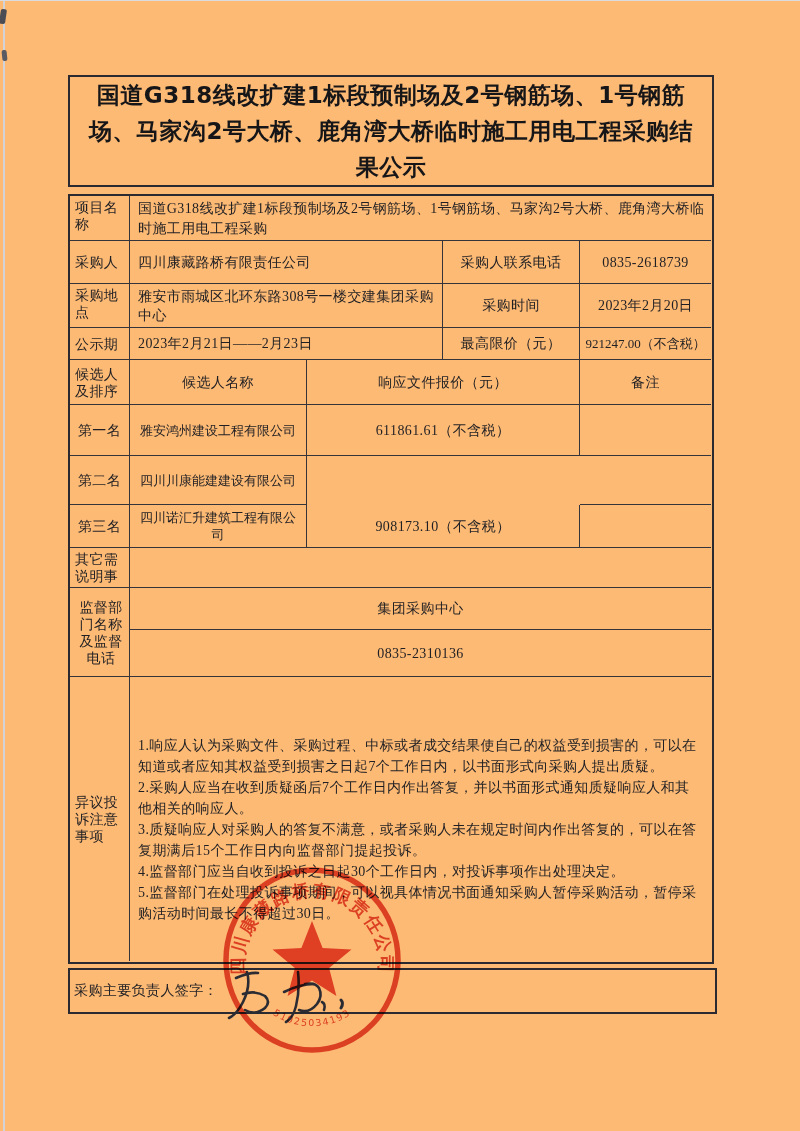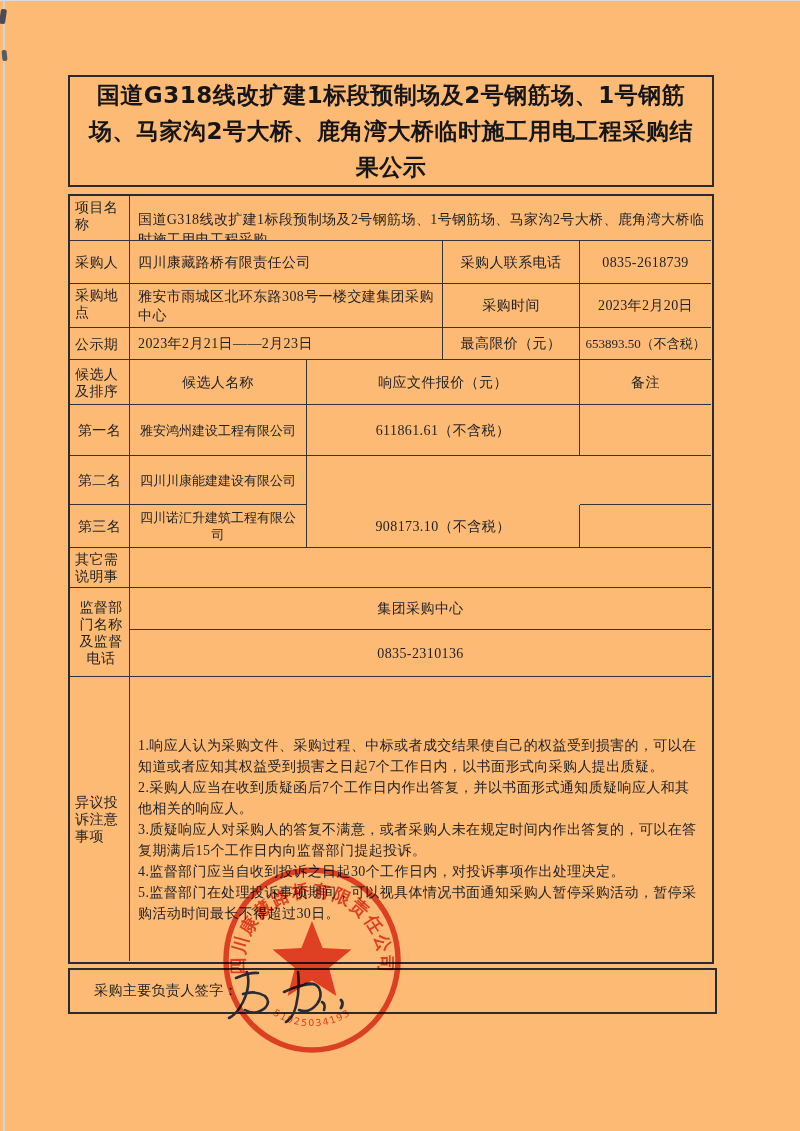--- a/index.html
+++ b/index.html
@@ -40,21 +40,21 @@
   .val-center { display:flex; align-items:center; justify-content:center; text-align:center; padding:2px 4px; }
   .hdr { display:flex; align-items:center; justify-content:center; text-align:center; line-height:17px; padding:2px 4px; }
   .small { font-size:13px; letter-spacing:0; }
   .center-txt { text-align:center; }
   .obj-val { padding:58px 8px 6px 8px; line-height:21px; }
   .obj-val p { margin:0; }
 
   
   .sig-box {
     position:absolute; left:68px; top:968px; width:649px; height:46px;
-    border:2px solid #2a2a30; display:flex; align-items:center; padding-left:24px;
+    border:2px solid #2a2a30; display:flex; align-items:center; padding-left:4px;
     font-size:14px; letter-spacing:.4px;
   }
 
   .overlay { position:absolute; left:0; top:0; width:800px; height:1131px; pointer-events:none; }
 </style>
 </head>
 <body>
 
 <div class="sheet">
 
@@ -63,36 +63,36 @@
   <div class="scan-blob1"></div>
   <div class="scan-blob2"></div>
 
   <div class="title-box">
     <div class="t">国道G318线改扩建1标段预制场及2号钢筋场、1号钢筋场、马家沟2号大桥、鹿角湾大桥临时施工用电工程采购结果公示</div>
   </div>
 
   <div class="tbl">
 
     <div class="cell lab lab-top" style="left:0;top:0;width:60px;height:45px;">项目名称</div>
-    <div class="cell nr" style="left:60px;top:0;width:581px;height:45px;padding:14px 6px 2px 8px;line-height:20px;">国道G318线改扩建1标段预制场及2号钢筋场、1号钢筋场、马家沟2号大桥、鹿角湾大桥临时施工用电工程采购</div>
+    <div class="cell nr" style="left:60px;top:0;width:581px;height:45px;padding:3px 6px 2px 8px;line-height:20px;">国道G318线改扩建1标段预制场及2号钢筋场、1号钢筋场、马家沟2号大桥、鹿角湾大桥临时施工用电工程采购</div>
 
     <div class="cell lab" style="left:0;top:45px;width:60px;height:43px;">采购人</div>
     <div class="cell val-left" style="left:60px;top:45px;width:313px;height:43px;">四川康藏路桥有限责任公司</div>
     <div class="cell hdr" style="left:373px;top:45px;width:137px;height:43px;">采购人联系电话</div>
     <div class="cell val-center nr" style="left:510px;top:45px;width:131px;height:43px;">0835-2618739</div>
 
     <div class="cell lab lab-top" style="left:0;top:88px;width:60px;height:44px;">采购地点</div>
     <div class="cell" style="left:60px;top:88px;width:313px;height:44px;padding:3px 6px 2px 8px;line-height:19px;">雅安市雨城区北环东路308号一楼交建集团采购中心</div>
     <div class="cell hdr" style="left:373px;top:88px;width:137px;height:44px;">采购时间</div>
     <div class="cell val-center nr" style="left:510px;top:88px;width:131px;height:44px;">2023年2月20日</div>
 
     <div class="cell lab" style="left:0;top:132px;width:60px;height:32px;">公示期</div>
     <div class="cell val-left" style="left:60px;top:132px;width:313px;height:32px;">2023年2月21日——2月23日</div>
     <div class="cell hdr" style="left:373px;top:132px;width:137px;height:32px;">最高限价（元）</div>
-    <div class="cell val-center nr small" style="left:510px;top:132px;width:131px;height:32px;">653893.50（不含税）</div>
+    <div class="cell val-center nr small" style="left:510px;top:132px;width:131px;height:32px;">921247.00（不含税）</div>
 
     <div class="cell lab" style="left:0;top:164px;width:60px;height:45px;">候选人及排序</div>
     <div class="cell hdr" style="left:60px;top:164px;width:177px;height:45px;">候选人名称</div>
     <div class="cell hdr nr" style="left:510px;top:164px;width:131px;height:45px;">备注</div>
     <div class="cell hdr" style="left:237px;top:164px;width:273px;height:45px;">响应文件报价（元）</div>
 
     <div class="cell hdr" style="left:0;top:209px;width:60px;height:51px;">第一名</div>
     <div class="cell hdr small" style="left:60px;top:209px;width:177px;height:51px;">雅安鸿州建设工程有限公司</div>
     <div class="cell val-center" style="left:237px;top:209px;width:273px;height:51px;">611861.61（不含税）</div>
     <div class="cell nr" style="left:510px;top:209px;width:131px;height:51px;"></div>

